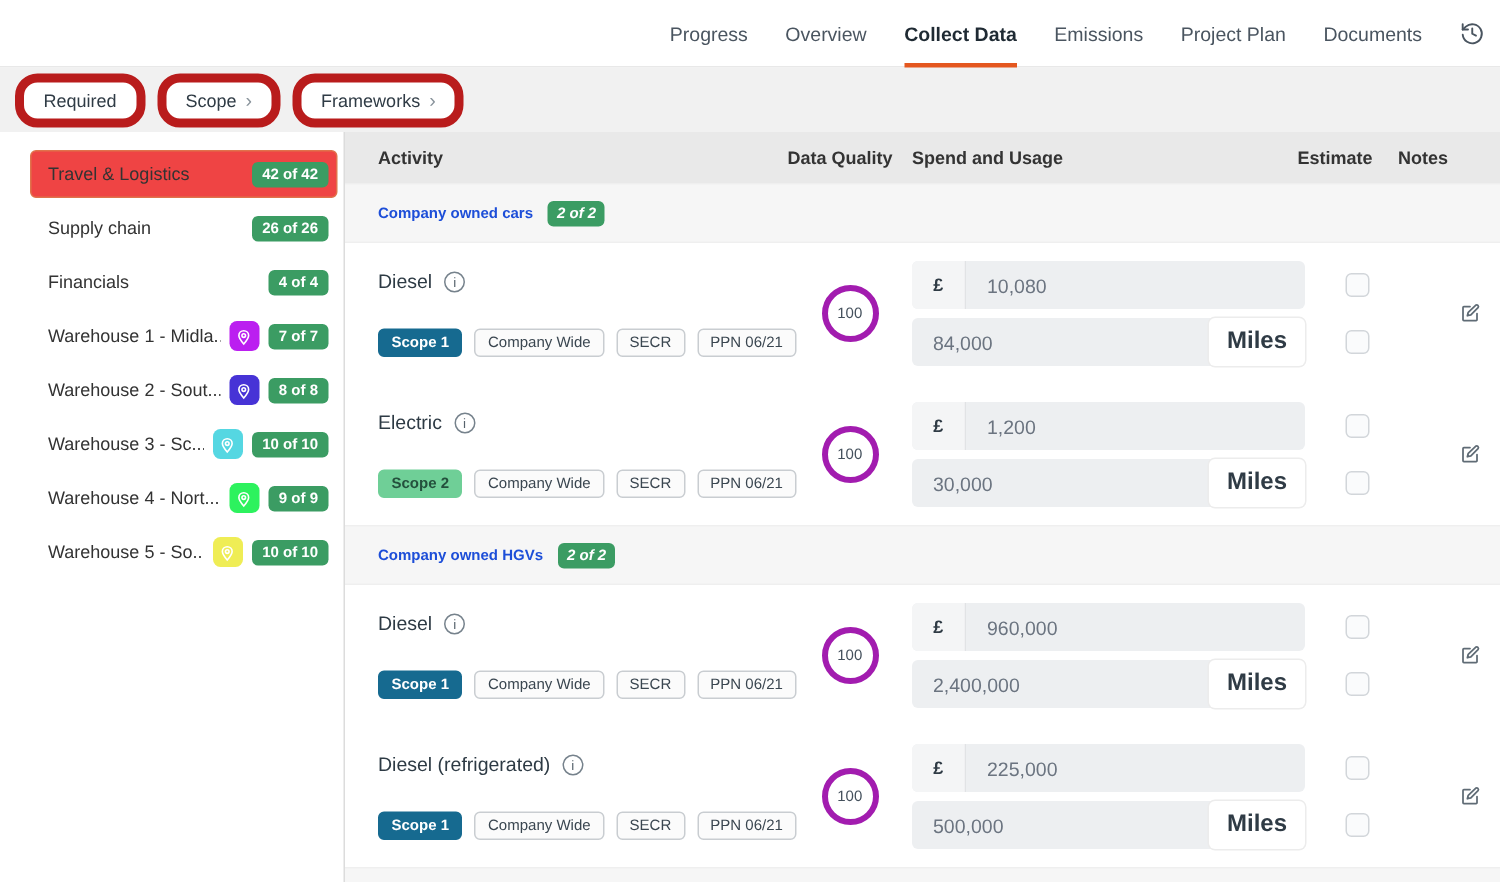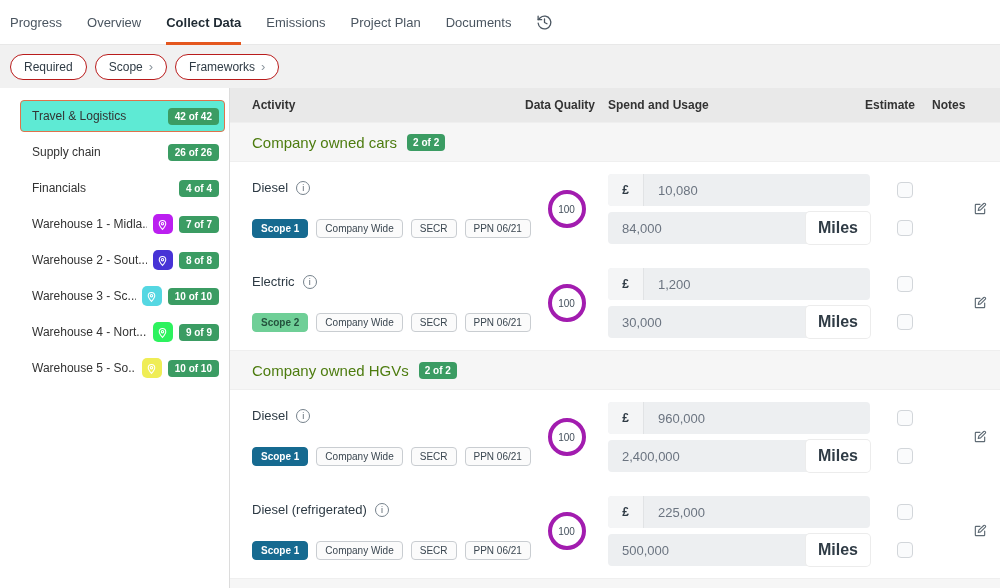--- a/index.html
+++ b/index.html
@@ -3,49 +3,49 @@
 <meta charset="utf-8">
 <style>
   * { margin:0; padding:0; box-sizing:border-box; }
   html,body { background:#fff; }
   .app {
     width:1000px; height:588px; overflow:hidden; background:#fff;
     font-family:"Liberation Sans", sans-serif; color:#2f3b45; position:relative;
   }
   
   .topnav { height:45px; display:flex; align-items:center; padding:0 10px; gap:25px;
-            border-bottom:1px solid #e8e8e8; background:#fff; }
+            border-bottom:1px solid #e8e8e8; background:#fff;justify-content:flex-end; }
   .tab { font-size:13px; color:#4a5560; height:45px; display:flex; align-items:center;
          border-bottom:3px solid transparent; padding-top:3px; cursor:pointer; white-space:nowrap; }
   .tab.active { border-bottom-color:#e4571f; font-weight:bold; color:#1f2a33; }
   .history-btn { display:flex; align-items:center; cursor:pointer; }
   
   .filterbar { height:43px; background:#f1f1f1; display:flex; align-items:center; gap:8px; padding:0 10px; }
-  .pill { background:#fff; border:1px solid #b91c1c; border-radius:15px; padding:5px 13px;
+  .pill { background:#fff; border:6px solid #b91c1c; border-radius:15px; padding:5px 13px;
           font-size:12px; color:#2f3b45; display:flex; align-items:center; gap:6px; font-weight:500; cursor:pointer; }
   .pill .chev { color:#8a949c; font-size:13px; line-height:1; }
   
   .body { display:flex; height:500px; }
   .sidebar { width:230px; border-right:1px solid #dcdcdc; padding-top:12px; background:#fff; flex:none; }
   .side-item { display:flex; align-items:center; height:32px; margin:0 4px 4px 20px; padding:0 5px 0 11px;
                border:1px solid transparent; border-radius:4px; font-size:12px; color:#333; gap:6px; cursor:pointer; }
-  .side-item.selected { border-color:#e0724b; background:#5eead4; }
+  .side-item.selected { border-color:#e0724b; background:#ef4444; }
   .side-label { flex:1; white-space:nowrap; overflow:hidden; }
   .pin { width:20px; height:20px; border-radius:5px; display:flex; align-items:center; justify-content:center; flex:none; }
   .count-badge { background:#3b9c63; color:#fff; font-size:10px; font-weight:bold; padding:3px 7px;
                  border-radius:4px; white-space:nowrap; flex:none;text-align:center; }
   
   .main { flex:1; display:flex; flex-direction:column; overflow:hidden; background:#fff; }
   .table-header { height:34px; background:#e9e9e9; display:grid; grid-template-columns:295px 83px 257px 67px 1fr;
                   align-items:center; font-size:12px; font-weight:bold; color:#333; flex:none; }
   .table-header .col-activity { padding-left:22px; }
   .section-header { height:40px; background:#f6f6f6; display:flex; align-items:center; padding-left:22px; gap:10px;
                     border-top:1px solid #efefef; border-bottom:1px solid #efefef; flex:none; }
-  .section-title { font-size:15px; font-weight:400; color:#4d7c0f; }
-  .section-header .count-badge { padding:3px 6px; }
+  .section-title { font-size:10px; font-weight:700; color:#1d4ed8; }
+  .section-header .count-badge { padding:3px 6px;font-style:italic; }
   .row { display:grid; grid-template-columns:295px 83px 262px 80px 1fr; align-items:center;
          padding:12px 0; background:#fff; flex:none; }
   .cell.activity { padding-left:22px; }
   .act-title { display:flex; align-items:center; gap:8px; font-size:13px; color:#2d3a44; font-weight:500; }
   .info { width:14px; height:14px; border:1px solid #76828c; border-radius:50%; display:flex; align-items:center;
           justify-content:center; font-size:9px; color:#56626c; cursor:pointer; flex:none; }
   .tags { display:flex; gap:8px; margin-top:24px; }
   .tag { font-size:10px; padding:3px 8px; border:1px solid #c9cdd1; border-radius:4px; background:#fbfbfb;
          color:#3a4650; font-weight:500; white-space:nowrap; }
   .tag.scope1 { background:#166a90; border-color:#166a90; color:#fff; font-weight:bold; }

